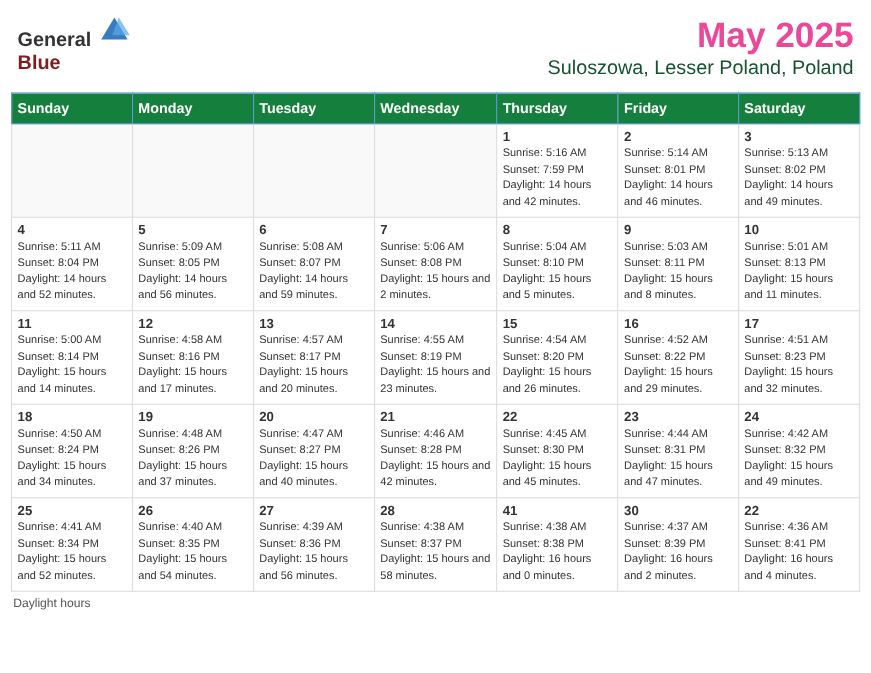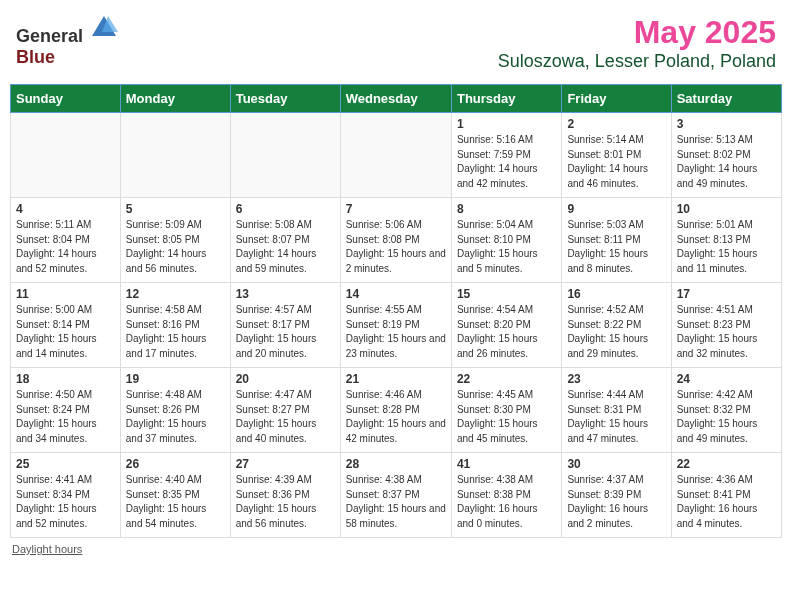--- a/index.html
+++ b/index.html
@@ -87,21 +87,20 @@
       line-height: 1.45;
     }
     tr.week td {
       height: 85px;
     }
     .footer-note {
       margin-top: 5px;
       font-size: 11px;
       color: #555;
       padding-left: 2px;
-      text-decoration: underline;
     }
   </style>
 </head>
 <body>
 
 <div class="header">
   <div class="logo">
     <div>
       <span class="logo-text-general">General</span>
       <svg class="logo-icon" viewBox="0 0 28 28">

